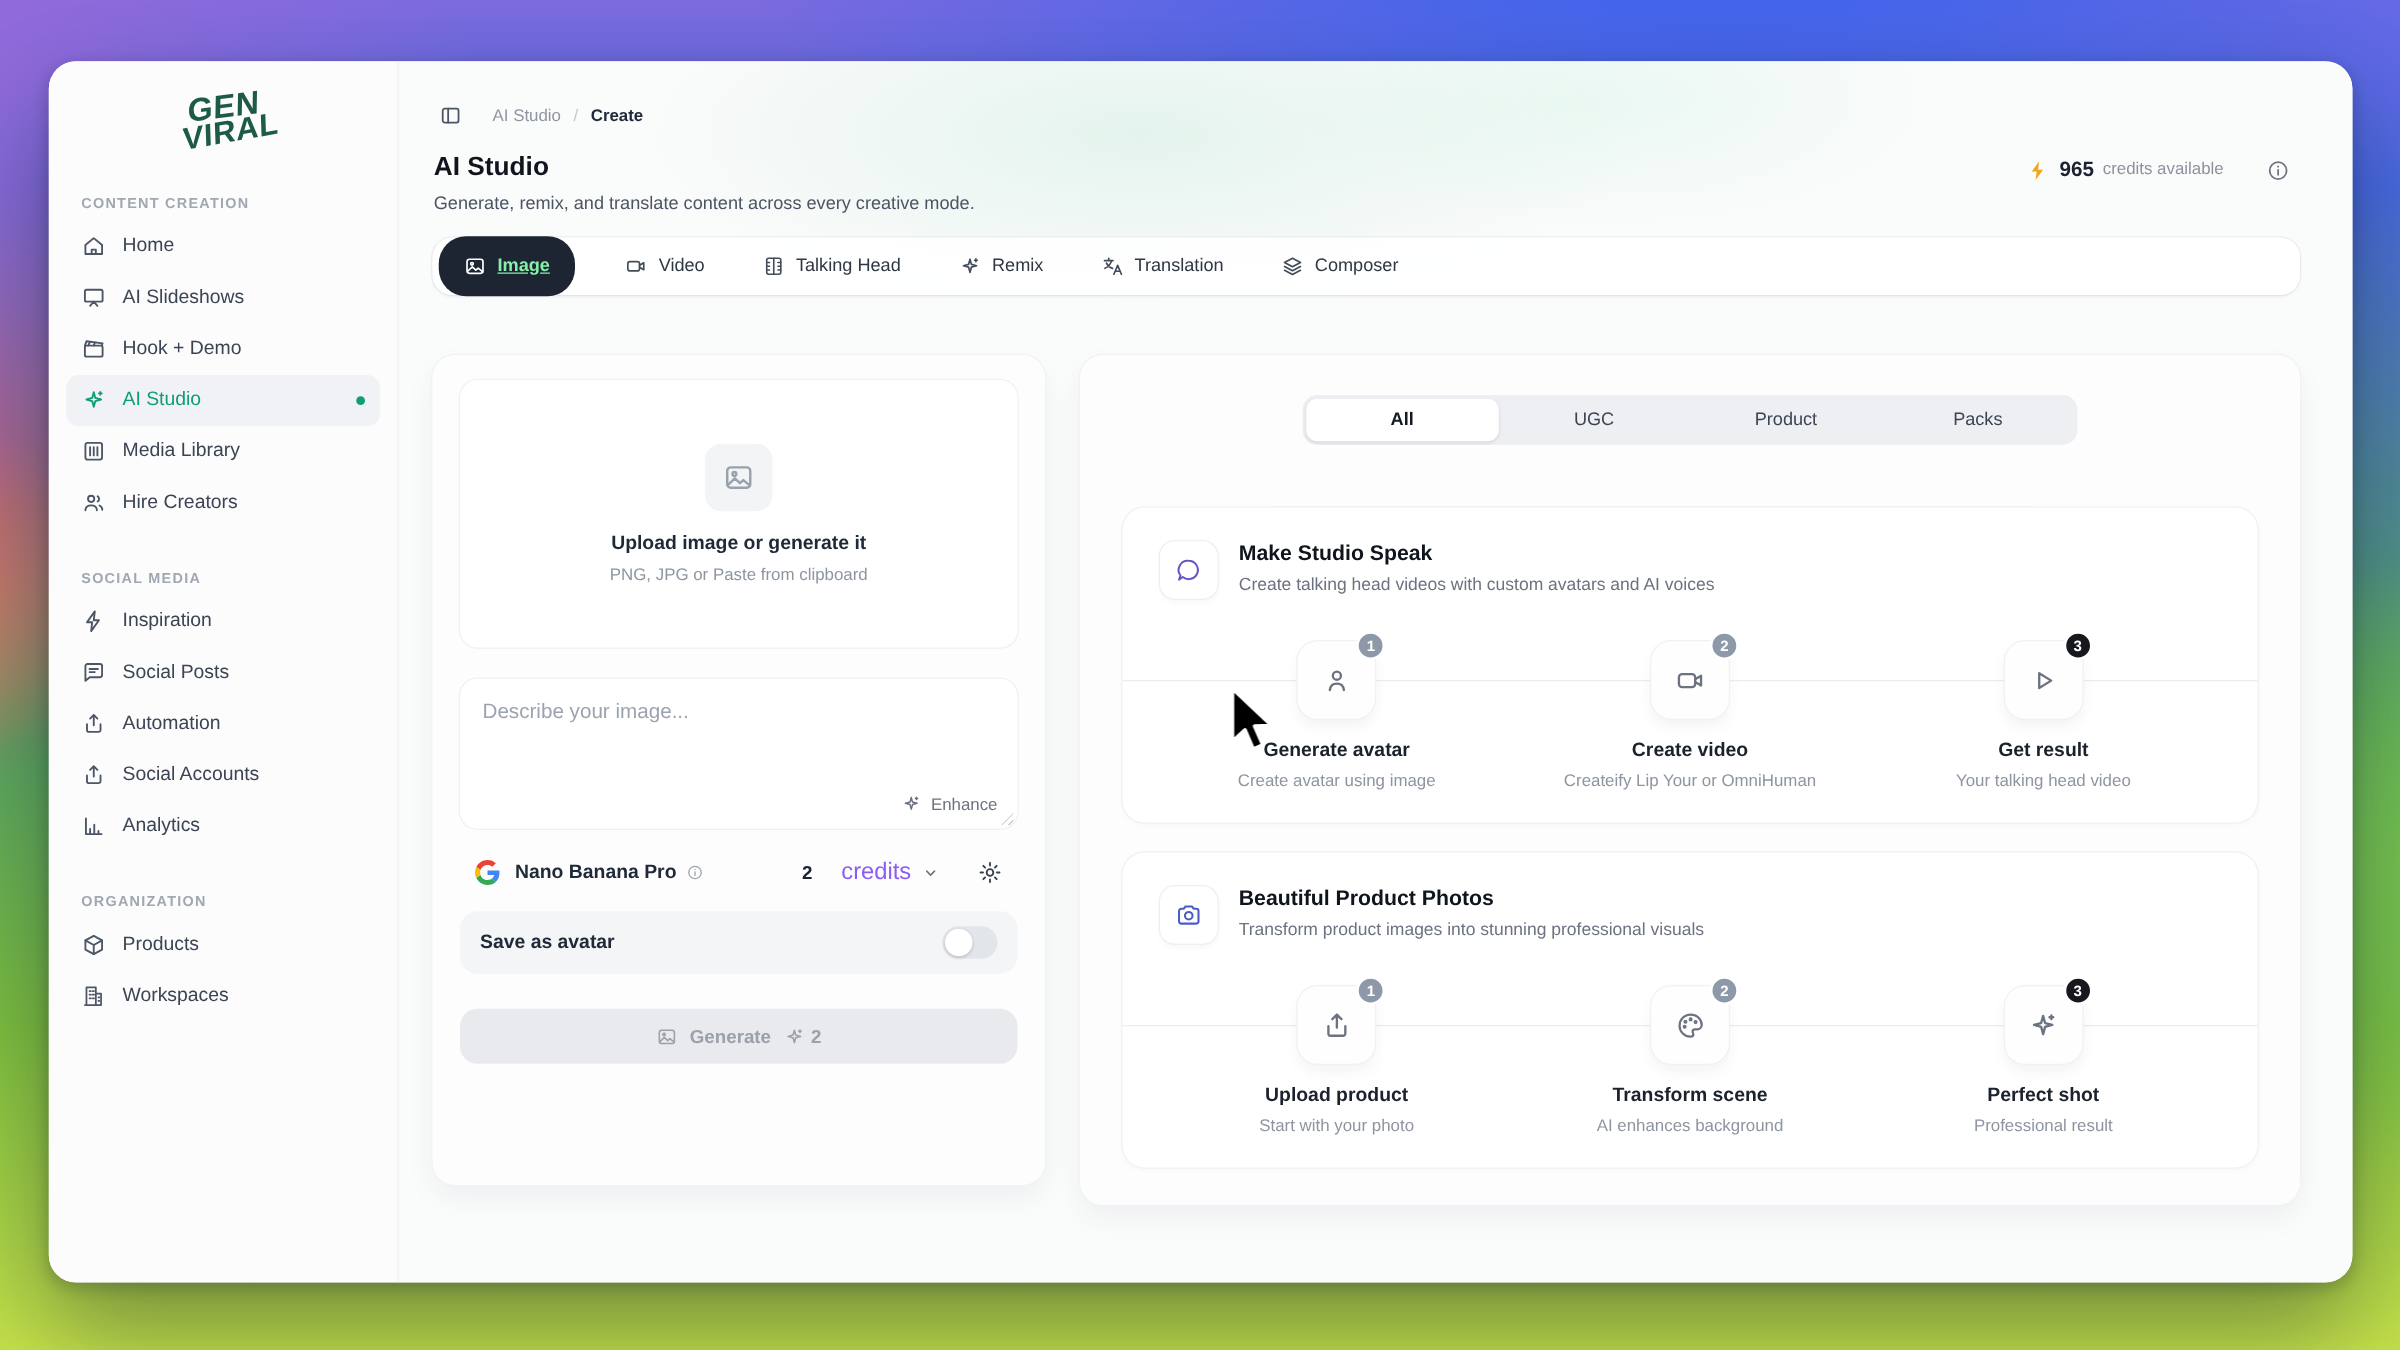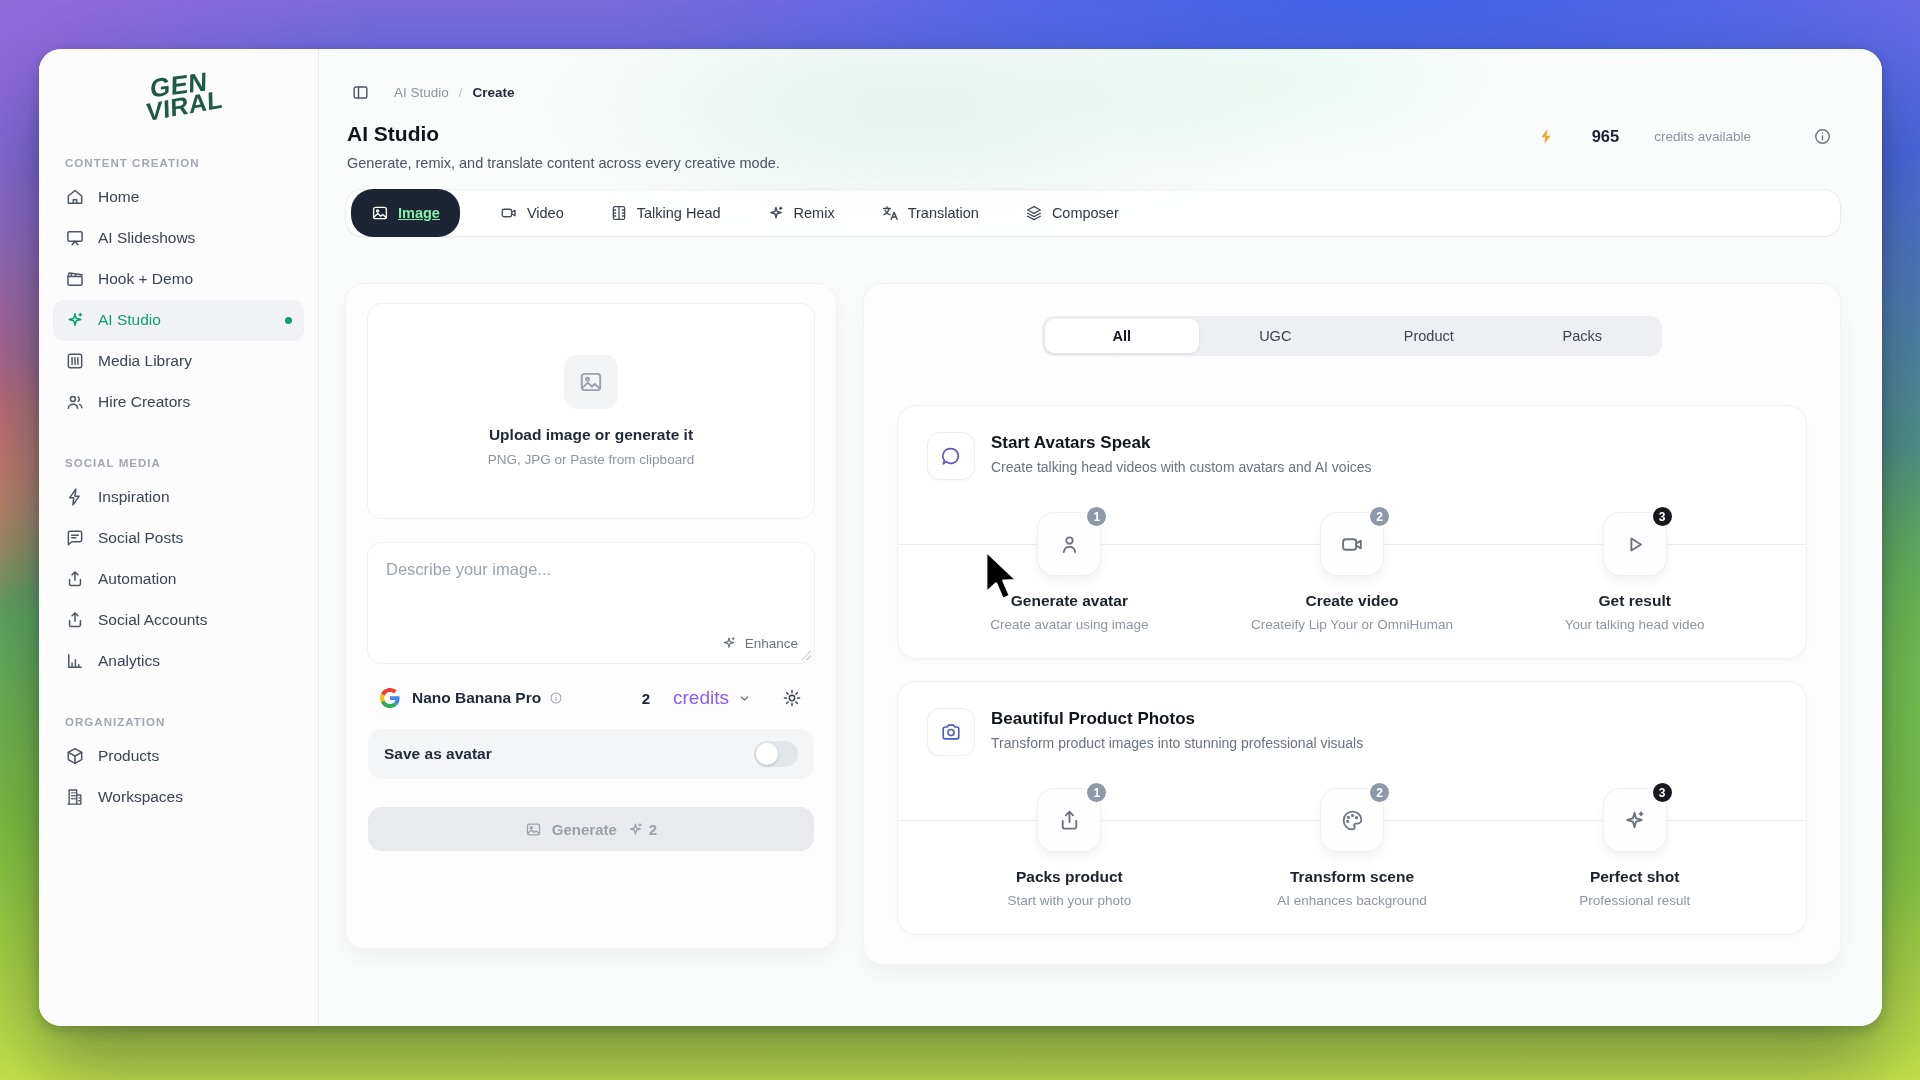--- a/index.html
+++ b/index.html
@@ -41,21 +41,21 @@
   .content{flex:1;position:relative;box-sizing:border-box;
     background:
       radial-gradient(620px 210px at 38% 6%, rgba(140,214,183,.20), transparent 65%),
       radial-gradient(420px 170px at 62% 3%, rgba(180,240,214,.22), transparent 62%),
       #fafbfb;}
   .crumbs{display:flex;align-items:center;gap:10px;padding:34px 0 0 32px;font-size:13.5px;}
   .crumbs .ic{width:19px;height:19px;color:#4b5563;display:flex;cursor:pointer;}
   .crumb-parent{color:#8d95a1;margin-left:14px;cursor:pointer;}
   .crumb-sep{color:#c3c8cf;}
   .crumb-cur{color:#1f2937;font-weight:700;}
-  .topright{position:absolute;top:78px;right:50px;display:flex;align-items:center;gap:28px;}
+  .topright{position:absolute;top:78px;right:50px;display:flex;}
   .zap{width:19px;height:19px;color:#f0a61e;display:flex;}
   .cr-num{font-size:16.5px;font-weight:800;color:#1b2330;margin-left:8px;}
   .cr-lab{font-size:13.5px;color:#8b929e;margin-left:7px;}
   .info-btn{width:19px;height:19px;color:#6f7680;margin-left:34px;display:flex;cursor:pointer;}
   .page-title{font-size:21px;font-weight:800;color:#10151d;margin:20px 0 0 28px;}
   .page-sub{font-size:14.5px;color:#4b5563;margin:9px 0 0 28px;}
   .modetabs{margin:19px 42px 0 27px;height:46px;background:rgba(255,255,255,.85);border-radius:16px;
     box-shadow:0 1px 3px rgba(15,23,42,.05),0 0 0 1px rgba(236,238,241,.8);
     display:flex;align-items:center;padding:0 5px;gap:34px;}
   .mtab{display:flex;align-items:center;gap:9px;font-size:14.5px;color:#2f3743;font-weight:500;
@@ -631,21 +631,21 @@
         <div class="wf-card">
           <div class="wf-head">
             <div class="wf-iconbox" style="color:#6458c6">
               <span class="ic">
                   <svg>
                     <use href="#i-bubble"></use>
                   </svg>
                 </span>
             </div>
             <div>
-              <div class="wf-title">Start Avatars Speak</div>
+              <div class="wf-title">Make Studio Speak</div>
               <div class="wf-sub">Create talking head videos with custom avatars and AI voices</div>
             </div>
           </div>
           <div class="steps">
             <div class="connector"></div>
             <div class="step">
               <div class="step-iconbox">
                 <span class="badge">1</span>
                 <span class="ic">
                     <svg>
@@ -701,21 +701,21 @@
             <div class="connector"></div>
             <div class="step">
               <div class="step-iconbox">
                 <span class="badge">1</span>
                 <span class="ic">
                     <svg>
                       <use href="#i-share"></use>
                     </svg>
                   </span>
               </div>
-              <div class="step-title">Packs product</div>
+              <div class="step-title">Upload product</div>
               <div class="step-sub">Start with your photo</div>
             </div>
             <div class="step">
               <div class="step-iconbox">
                 <span class="badge">2</span>
                 <span class="ic">
                     <svg>
                       <use href="#i-palette"></use>
                     </svg>
                   </span>

